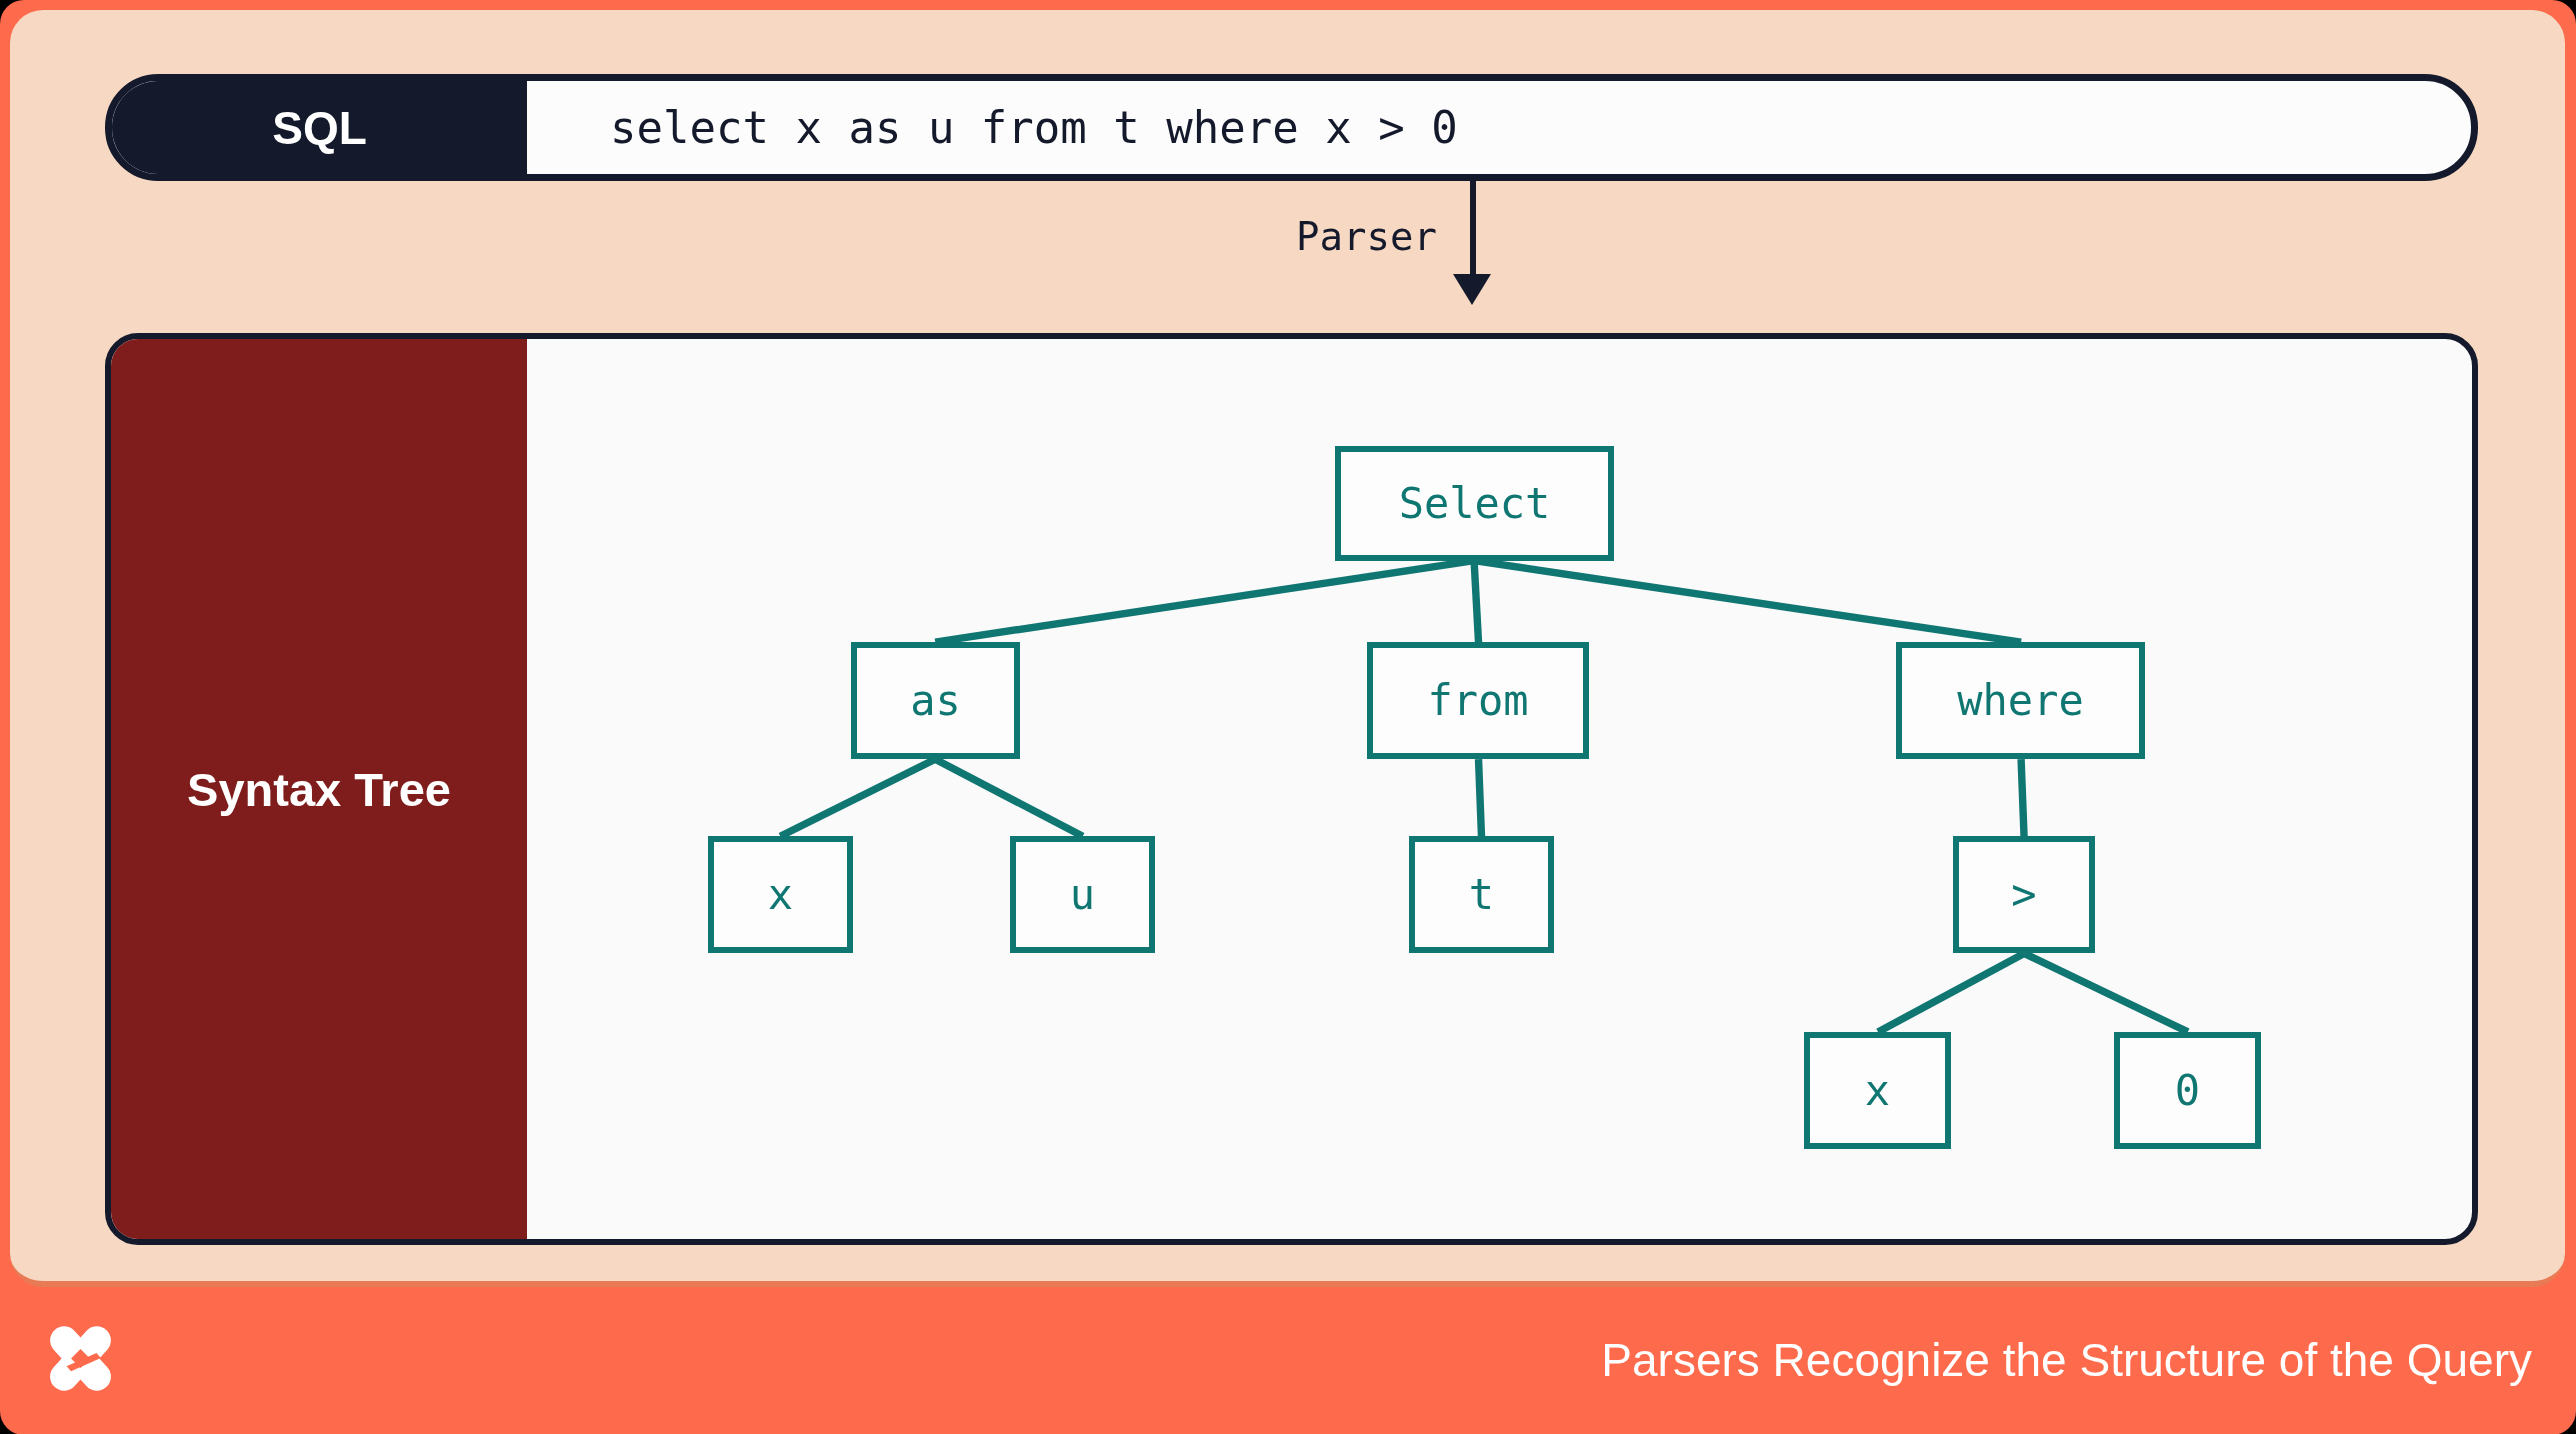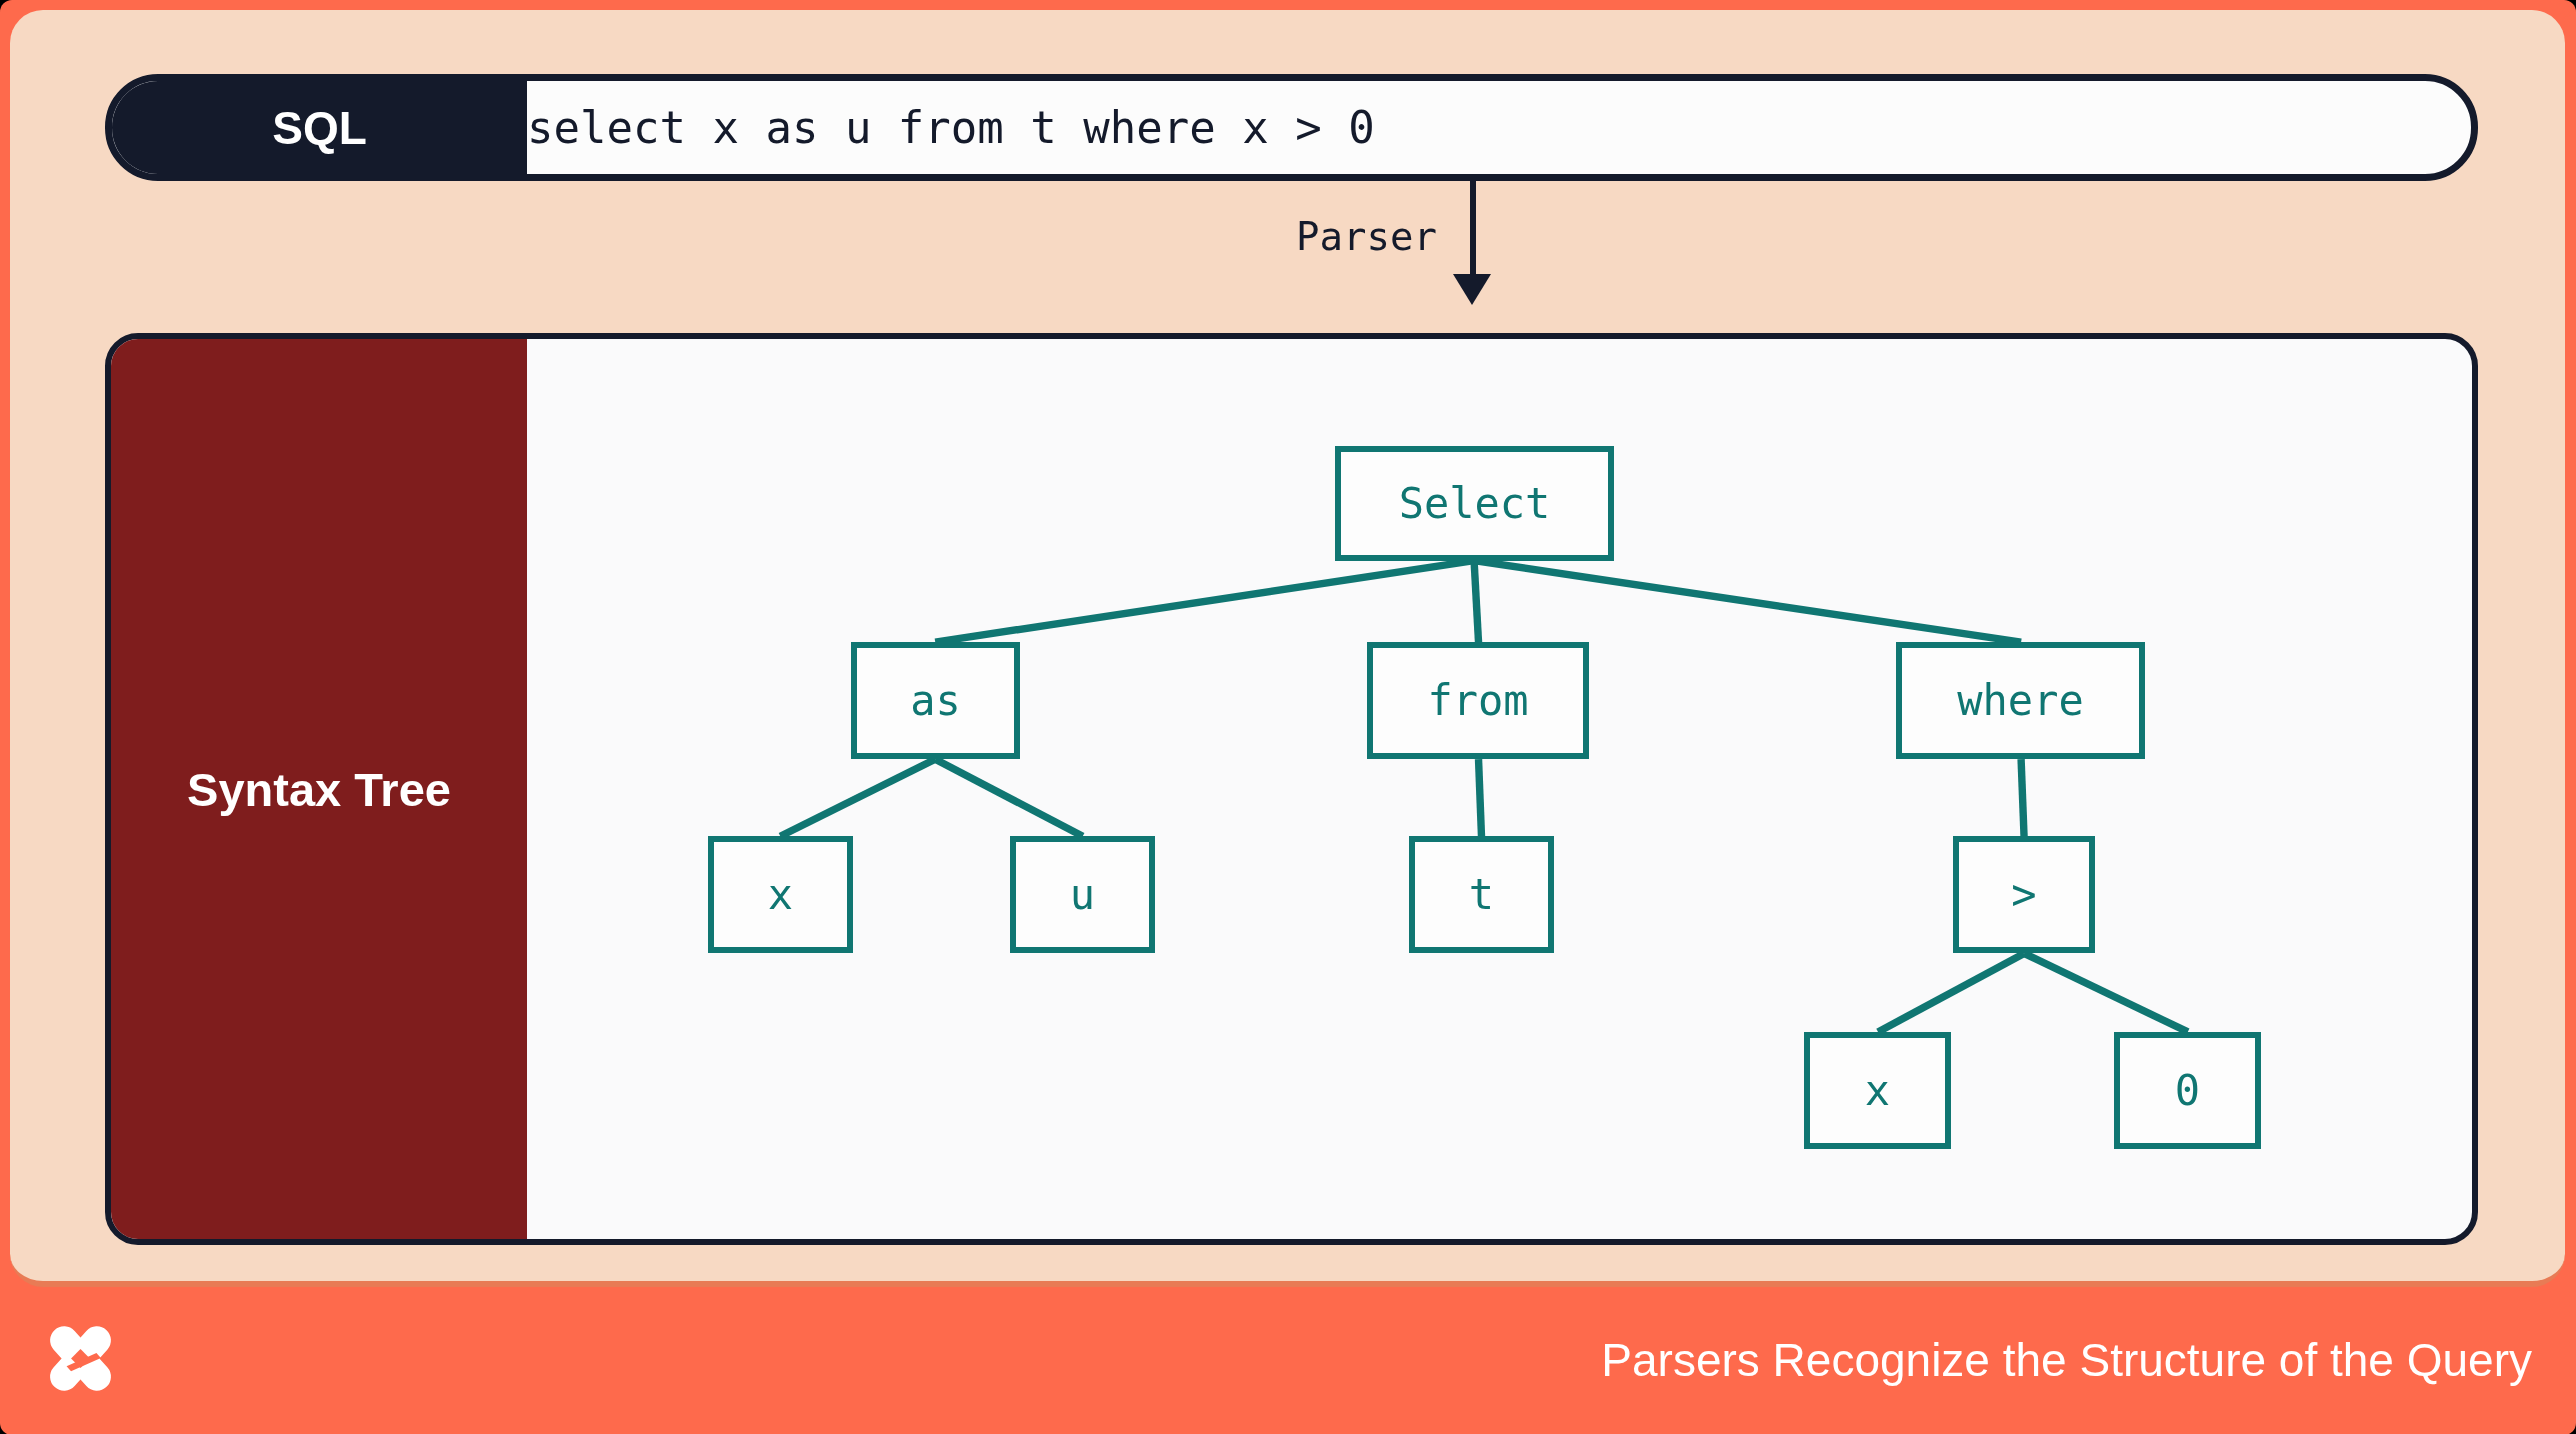--- a/index.html
+++ b/index.html
@@ -1,30 +1,30 @@
 <!DOCTYPE html>
 <html style="font-size:12px"><head>
 <meta charset="utf-8">
 <style>
   html,body{margin:0;padding:0;background:#000;}
   #stage{position:relative;width:2576px;height:1435px;background:#000;overflow:hidden;
          font-family:"Liberation Sans",sans-serif;}
   
   .slide{position:absolute;left:0;top:0;width:2576px;height:1435px;background:#FE6A4C;
-         border-radius:12px;overflow:hidden;}
+         border-radius:24px;overflow:hidden;}
   
   .card{position:absolute;left:10.4px;top:10.4px;width:2555px;height:1277px;background:#F7D9C3;
         border-bottom:6.7px solid #E87B55;border-radius:33px;box-sizing:border-box;}
   
   .sql-pill{position:absolute;left:105px;top:74px;width:2373px;height:107px;box-sizing:border-box;
             background:#FCFCFC;border:7.4px solid #141A2B;border-radius:53px;overflow:hidden;
             display:flex;align-items:stretch;}
   .sql-pill .tag{width:415px;background:#141A2B;color:#FFFFFF;display:flex;align-items:center;
                  justify-content:center;font-size:46px;font-weight:700;flex:0 0 auto;}
-  .sql-pill .query{flex:1;display:flex;align-items:center;
+  .sql-pill .query{flex:1;display:flex;align-items:center;padding-left:83px;
                    font-family:"DejaVu Sans Mono",monospace;font-size:44px;color:#141A2B;
                    white-space:pre;}
   
   .parser-label{position:absolute;left:1141px;top:216px;width:296px;text-align:right;
                 font-family:"DejaVu Sans Mono",monospace;font-size:39px;line-height:42px;color:#141A2B;}
   .arrow-line{position:absolute;left:1470px;top:181px;width:6px;height:95px;background:#141A2B;}
   .arrow-head{position:absolute;left:1453px;top:274px;width:0;height:0;
               border-left:19px solid transparent;border-right:19px solid transparent;
               border-top:31px solid #141A2B;}
   

